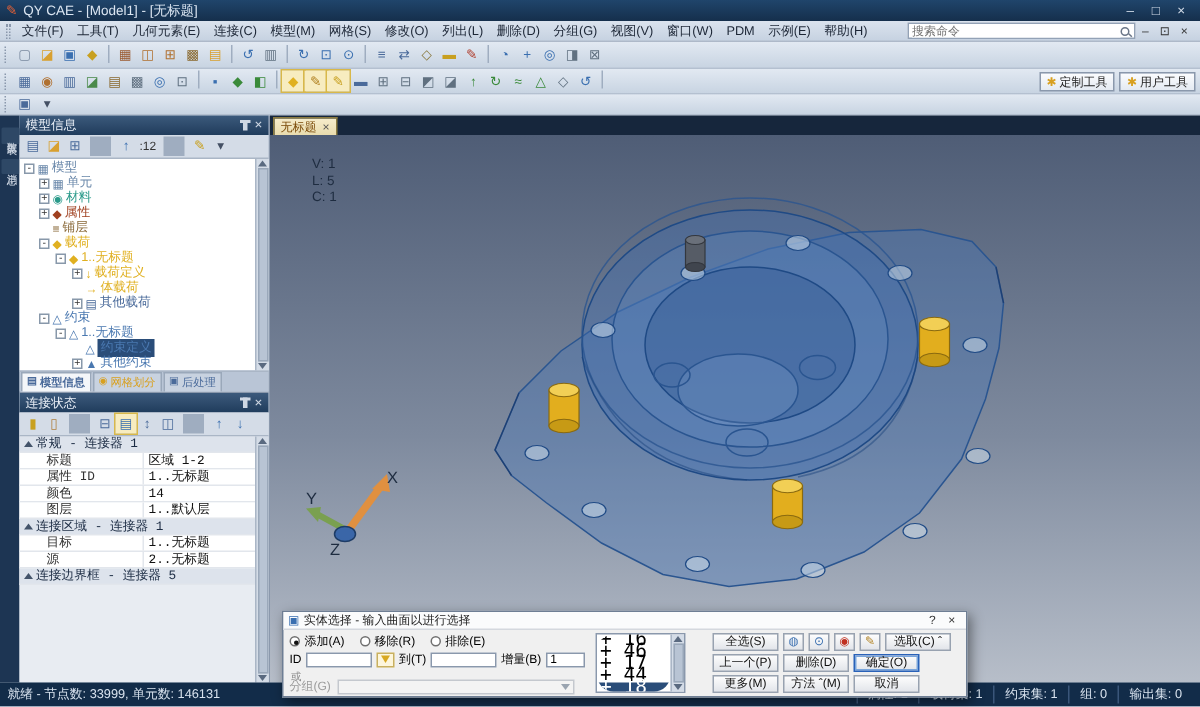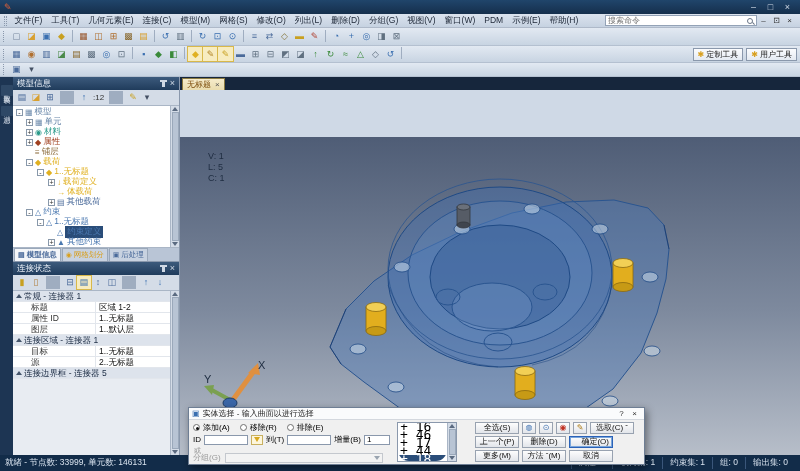--- a/index.html
+++ b/index.html
@@ -86,32 +86,32 @@
   .thumb { width:7px; flex:1; margin:1px 0; background:#b8c4d4; border:1px solid #9aa8ba; }
 
   .paneltabs { height:14px; background:#b9c5d6; display:flex; align-items:flex-end; padding-left:1px; gap:1px; flex:0 0 14px; border-top:1px solid #aab6c6;}
   .ptab { height:13px; line-height:12px; padding:0 3px; font-size:7.5px; background:#c8d2e0;
     border:1px solid #9aa8ba; border-bottom:0; color:#333; display:flex; align-items:center; gap:2px; }
   .ptab.active { background:#f4f6f9; font-weight:bold; }
   .ptabglyph { font-size:7px; }
 
   
   #entity-editor { flex:1; display:flex; flex-direction:column; background:#e8ecf2; }
-  #erows { flex:1; display:flex; }
+  #erows { flex:1; display:flex;font-family:Liberation Mono, monospace; }
   #erowlist { flex:1; }
   .erow { display:flex; height:11px; line-height:10px; background:#fff; border-bottom:1px solid #e2e6ec; font-size:8.5px; }
   .emark { width:0; height:0; margin:3px 2px 0 3px; border-left:3px solid transparent; border-right:3px solid transparent; border-bottom:4px solid #44546a; visibility:hidden; }
   .elabel { width:72px; padding-left:7px; color:#333; border-right:1px solid #e2e6ec; overflow:hidden; white-space:nowrap; }
   .evalue { flex:1; padding-left:3px; color:#111; white-space:nowrap; overflow:hidden; }
   .erow.section { background:#dde3ec; color:#1c2c44; }
   .erow.section .emark { visibility:visible; }
   .erow.section .elabel { width:auto; border:0; padding-left:0; color:#1c2c44; }
 
   
-  #graphics { flex:1; display:flex; flex-direction:column; position:relative;gap:47px; }
+  #graphics { flex:1; display:flex; flex-direction:column; position:relative; }
   #gtabs { height:13px; background:#16263c; display:flex; align-items:flex-end; padding-left:2px; flex:0 0 13px; }
   .gtab { height:12px; background:linear-gradient(#f6eccb,#e9dcae); color:#7a4a08; font-size:8px;
     padding:0 4px; display:flex; align-items:center; gap:4px; border:1px solid #8a7a40; border-bottom:0; }
   .gtab .closex { color:#555; font-size:8px; }
   #viewport { flex:1; position:relative; background:linear-gradient(#4f5d76 0%, #7e8a9e 55%, #b7bec9 100%); overflow:hidden; }
   #vlc { position:absolute; left:28px; top:14px; color:#1e2c40; font-size:9px; line-height:11px; }
   #model-svg { position:absolute; left:0; top:0; width:620px; height:364px; }
   #triad { position:absolute; left:16px; top:218px; width:84px; height:64px; }
   #triad text { font-size:11px; fill:#1e2c40; font-family:"Liberation Sans",sans-serif; }
 
@@ -145,27 +145,28 @@
   #dlistwrap { position:absolute; left:208px; top:2px; width:60px; height:40px; display:flex; border:1px solid #8a98ac; background:#fff; }
   #dlist { flex:1; font-family:"DejaVu Sans Mono", monospace; font-size:13px; overflow:hidden;border-radius:11px; }
   .ditem { height:8px; line-height:8px; padding-left:2px; white-space:nowrap; }
   .ditem.selected { background:#2a4d79; color:#fff; }
   #dlistwrap .vscroll { width:9px; }
   #dbuttons { position:absolute; left:286px; top:2px; }
   .btnrow { display:flex; gap:3px; margin-bottom:2px; align-items:center; }
   .dbtn { height:12px; line-height:10px; background:linear-gradient(#fdfdfd,#e2e5ea); border:1px solid #98a2b0;
     font-size:8px; font-family:"Liberation Sans",sans-serif; padding:0 3px; min-width:44px; text-align:center; color:#111; }
   .dbtn.iconbtn { min-width:13px; width:14px; padding:0; }
-  .dbtn.default { border:1px solid #2a62b8; box-shadow:0 0 0 1px #7aa6dc inset;text-align:right; }
+  .dbtn.default { border:1px solid #2a62b8; box-shadow:0 0 0 1px #7aa6dc inset; }
 </style>
 </head>
 <body>
 
 <div id="titlebar">
   <span class="applogo">✎</span>
+  <span>QY CAE - [Model1] - [无标题]</span>
   <span class="spacer"></span>
   <span class="winctl">–</span>
   <span class="winctl">□</span>
   <span class="winctl close">×</span>
 </div>
 
 <div id="menubar">
   <span class="grip"></span>
   <span style="display:flex">
       <span class="menuitem"><span>文件(F)</span></span>
@@ -565,20 +566,25 @@
               <span class="elabel">标题</span>
               <span class="evalue">区域 1-2</span>
             </div>
             <div class="erow">
               <span class="emark"></span>
               <span class="elabel">属性 ID</span>
               <span class="evalue">1..无标题</span>
             </div>
             <div class="erow">
               <span class="emark"></span>
+              <span class="elabel">颜色</span>
+              <span class="evalue">14</span>
+            </div>
+            <div class="erow">
+              <span class="emark"></span>
               <span class="elabel">图层</span>
               <span class="evalue">1..默认层</span>
             </div>
             <div class="erow section">
               <span class="emark"></span>
               <span class="elabel">连接区域 - 连接器 1</span>
             </div>
             <div class="erow">
               <span class="emark"></span>
               <span class="elabel">目标</span>

